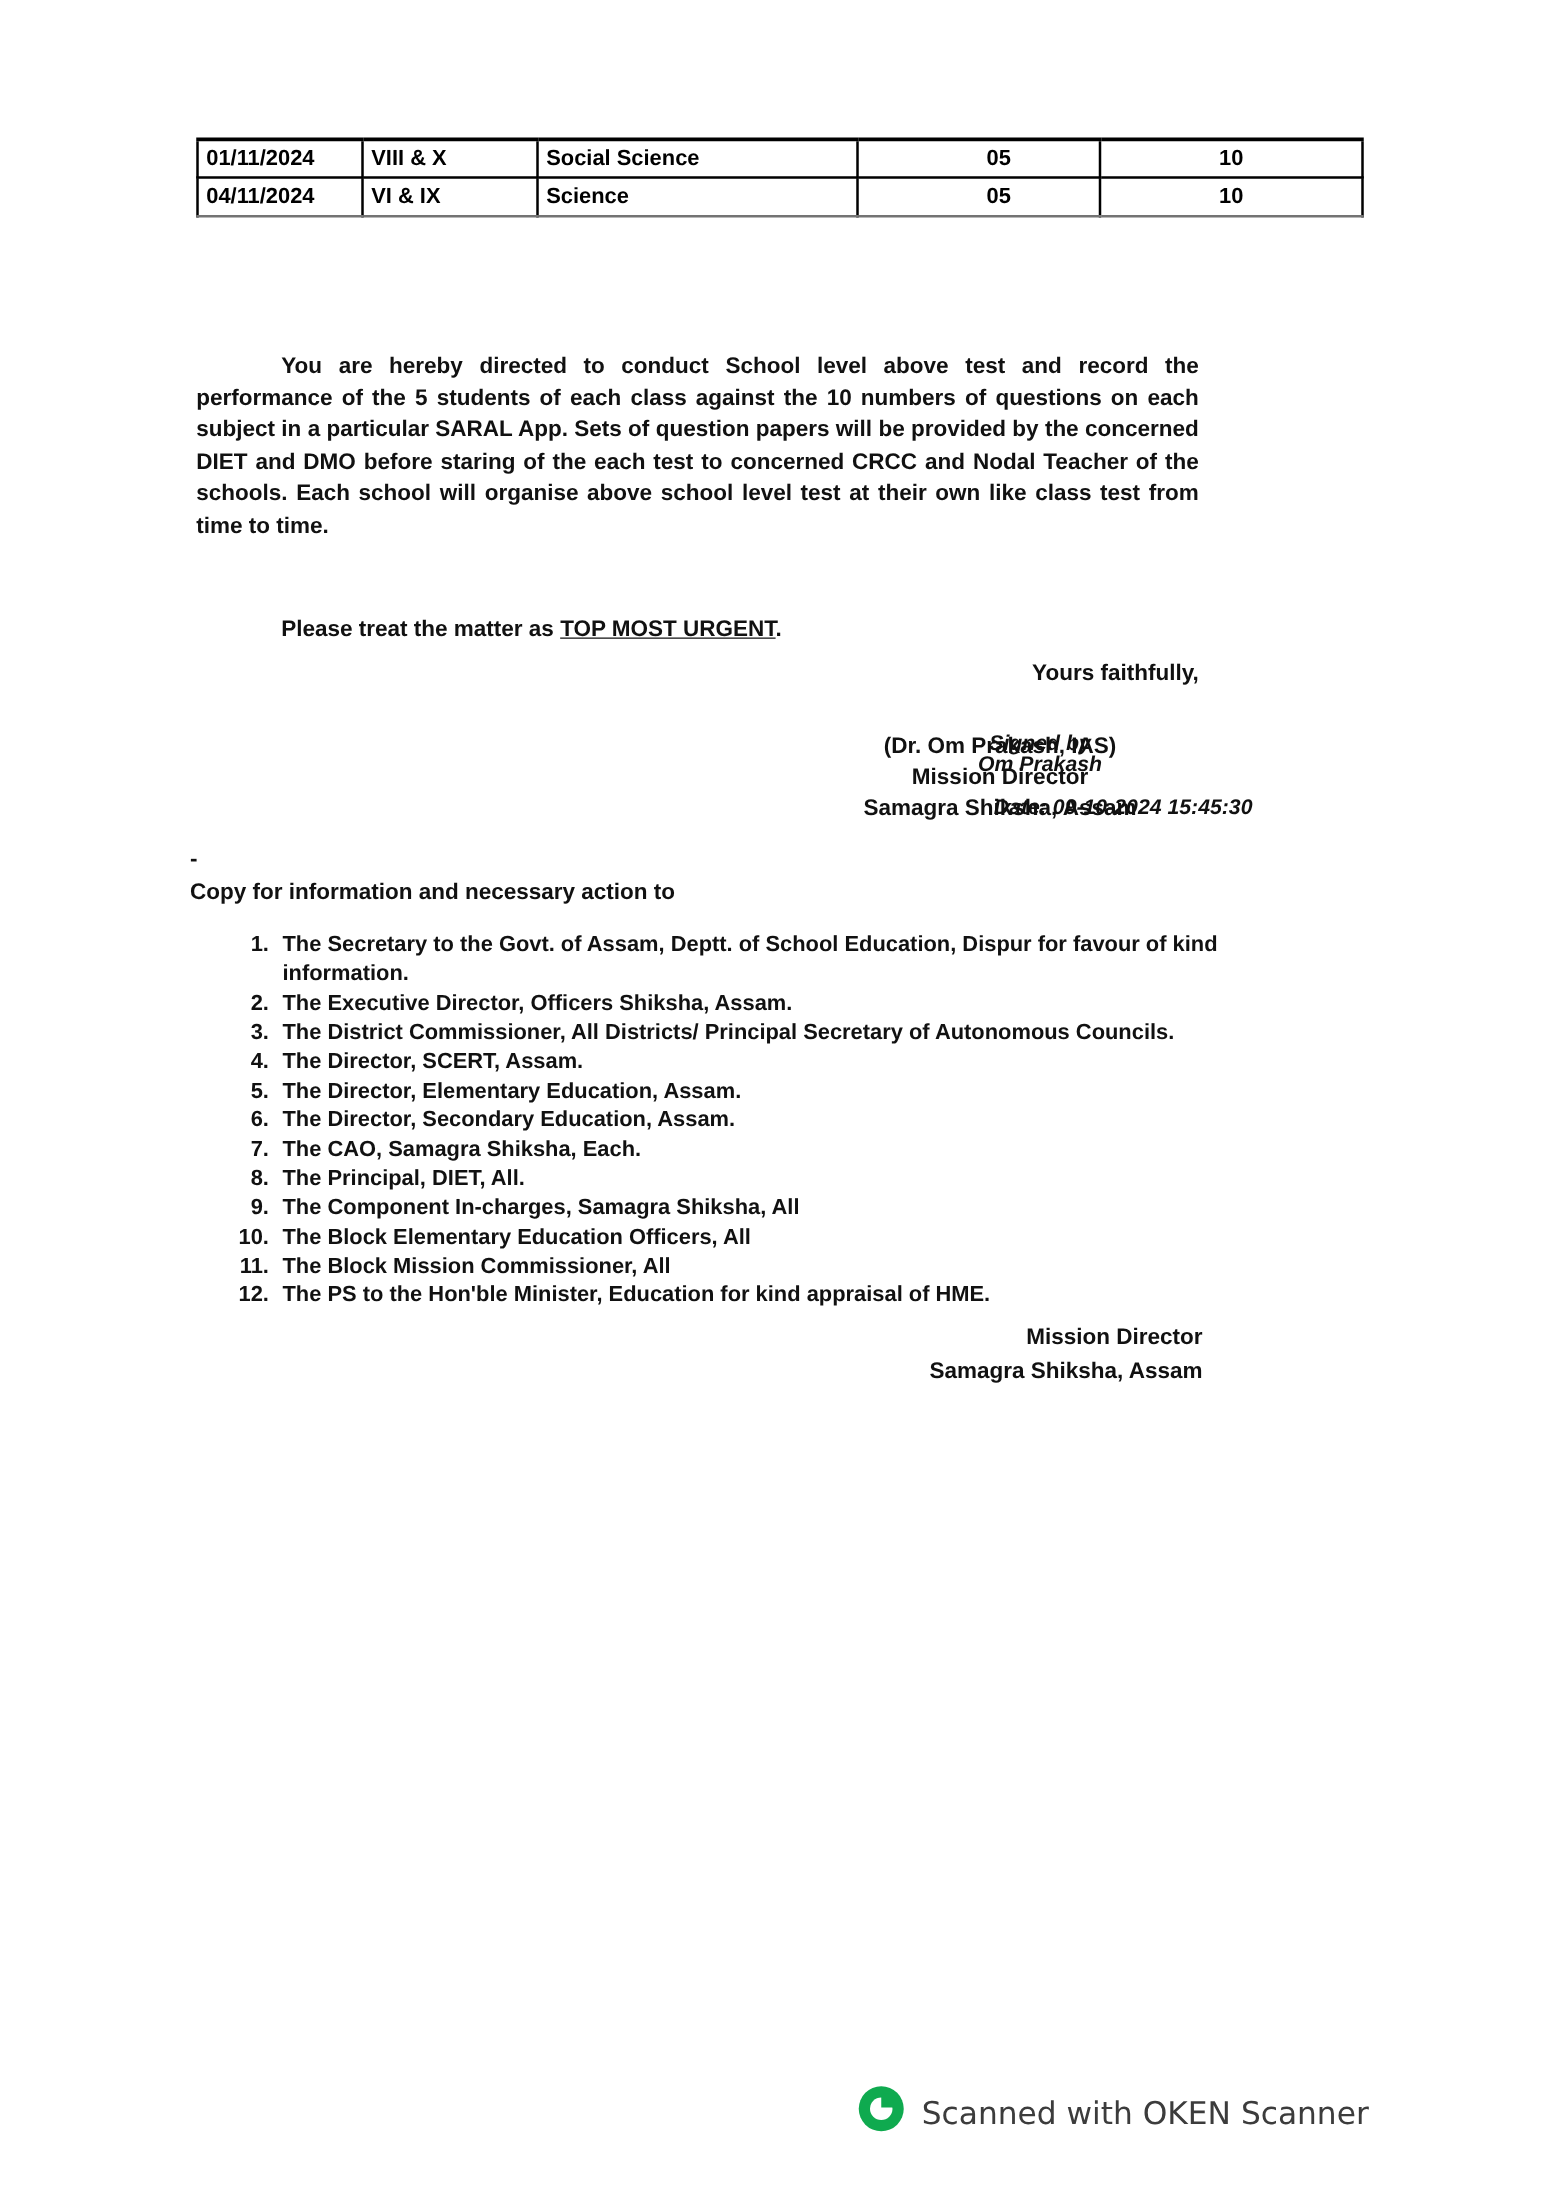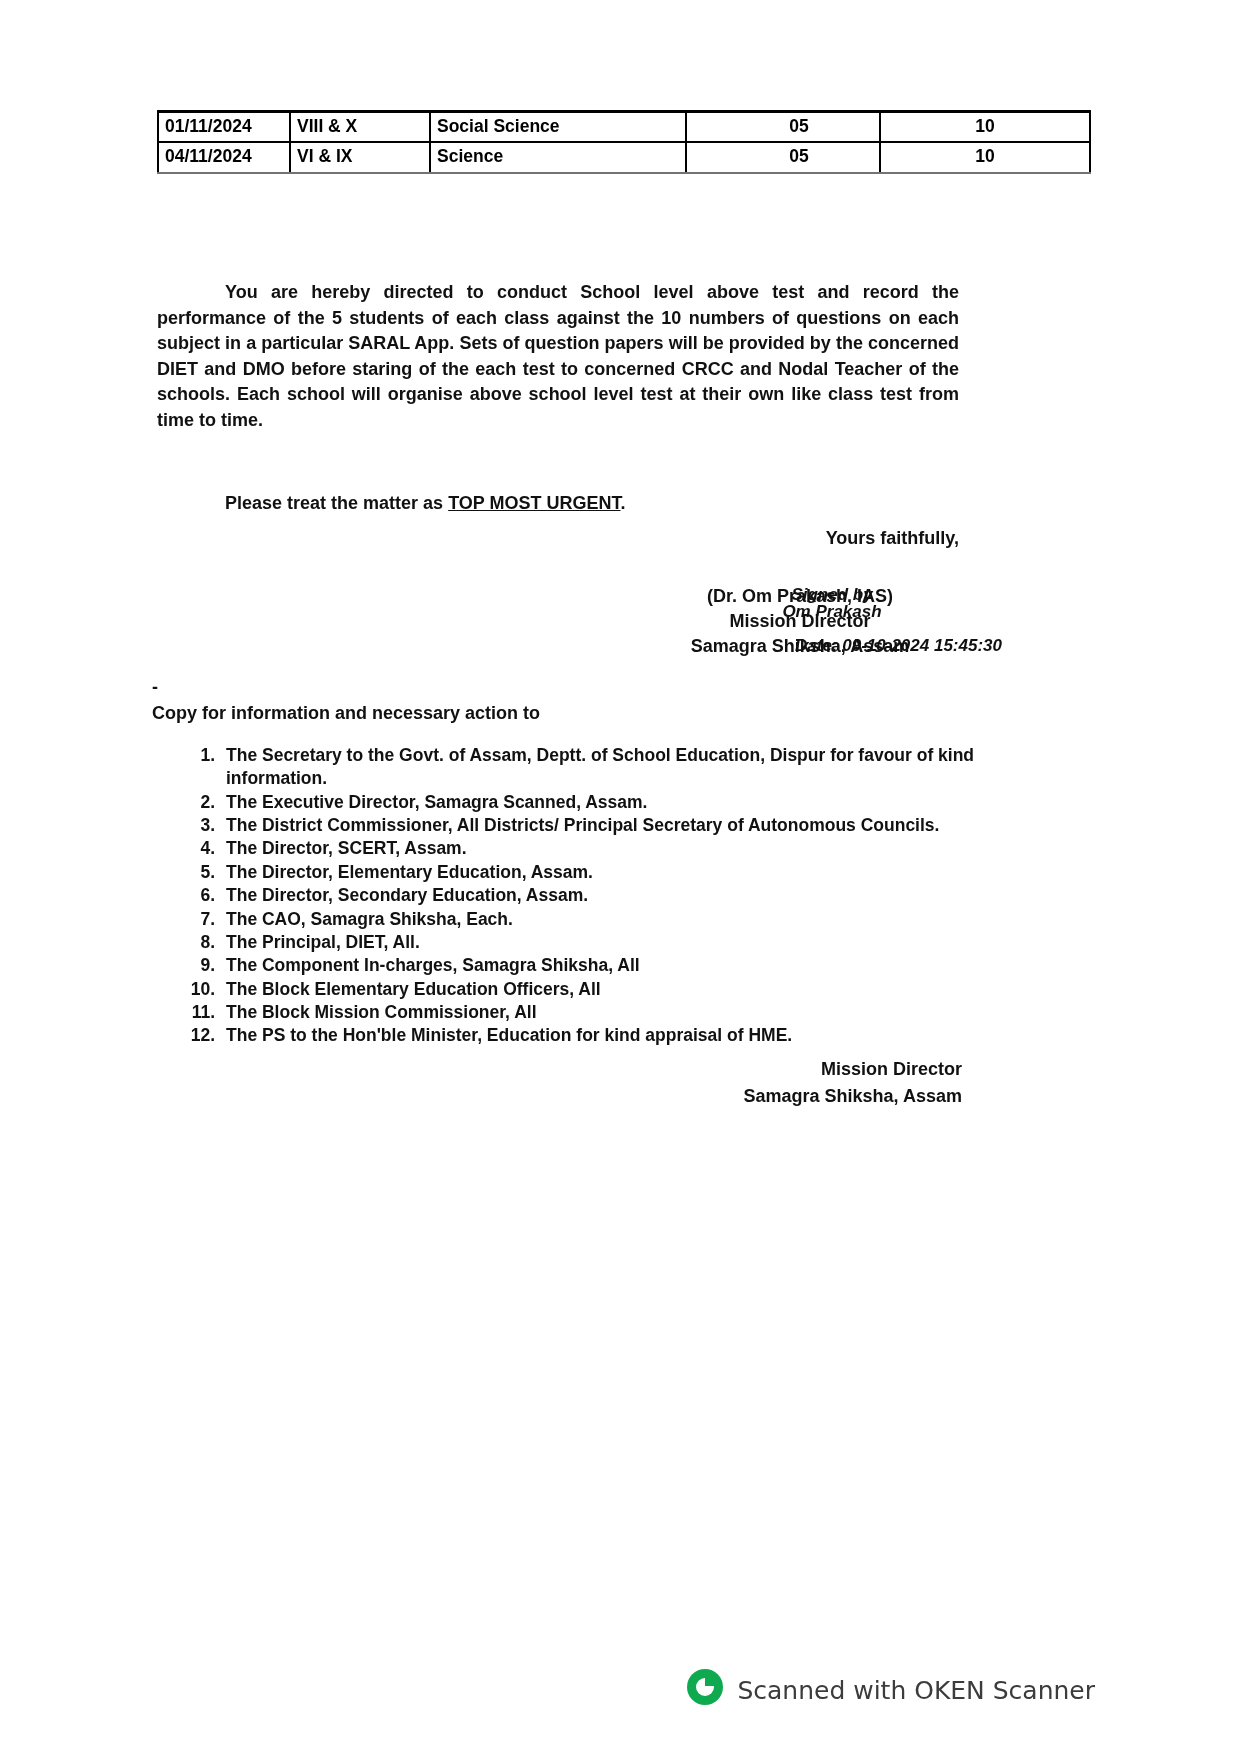--- a/index.html
+++ b/index.html
@@ -299,21 +299,21 @@
       <div>&nbsp;</div>
       <div class="dsig-date">Date: 09-10-2024 15:45:30</div>
     </div>
   </div>
 
   <div class="copy-dash">-</div>
   <div class="copy-head">Copy for information and necessary action to</div>
 
   <ol class="copy-list">
     <li>The Secretary to the Govt. of Assam, Deptt. of School Education, Dispur for favour of kind information.</li>
-    <li>The Executive Director, Samagra Scanned, Assam.</li>
+    <li>The Executive Director, Officers Shiksha, Assam.</li>
     <li>The District Commissioner, All Districts/ Principal Secretary of Autonomous Councils.</li>
     <li>The Director, SCERT, Assam.</li>
     <li>The Director, Elementary Education, Assam.</li>
     <li>The Director, Secondary Education, Assam.</li>
     <li>The CAO, Samagra Shiksha, Each.</li>
     <li>The Principal, DIET, All.</li>
     <li>The Component In-charges, Samagra Shiksha, All</li>
     <li>The Block Elementary Education Officers, All</li>
     <li>The Block Mission Commissioner, All</li>
     <li>The PS to the Hon'ble Minister, Education for kind appraisal of HME.</li>

